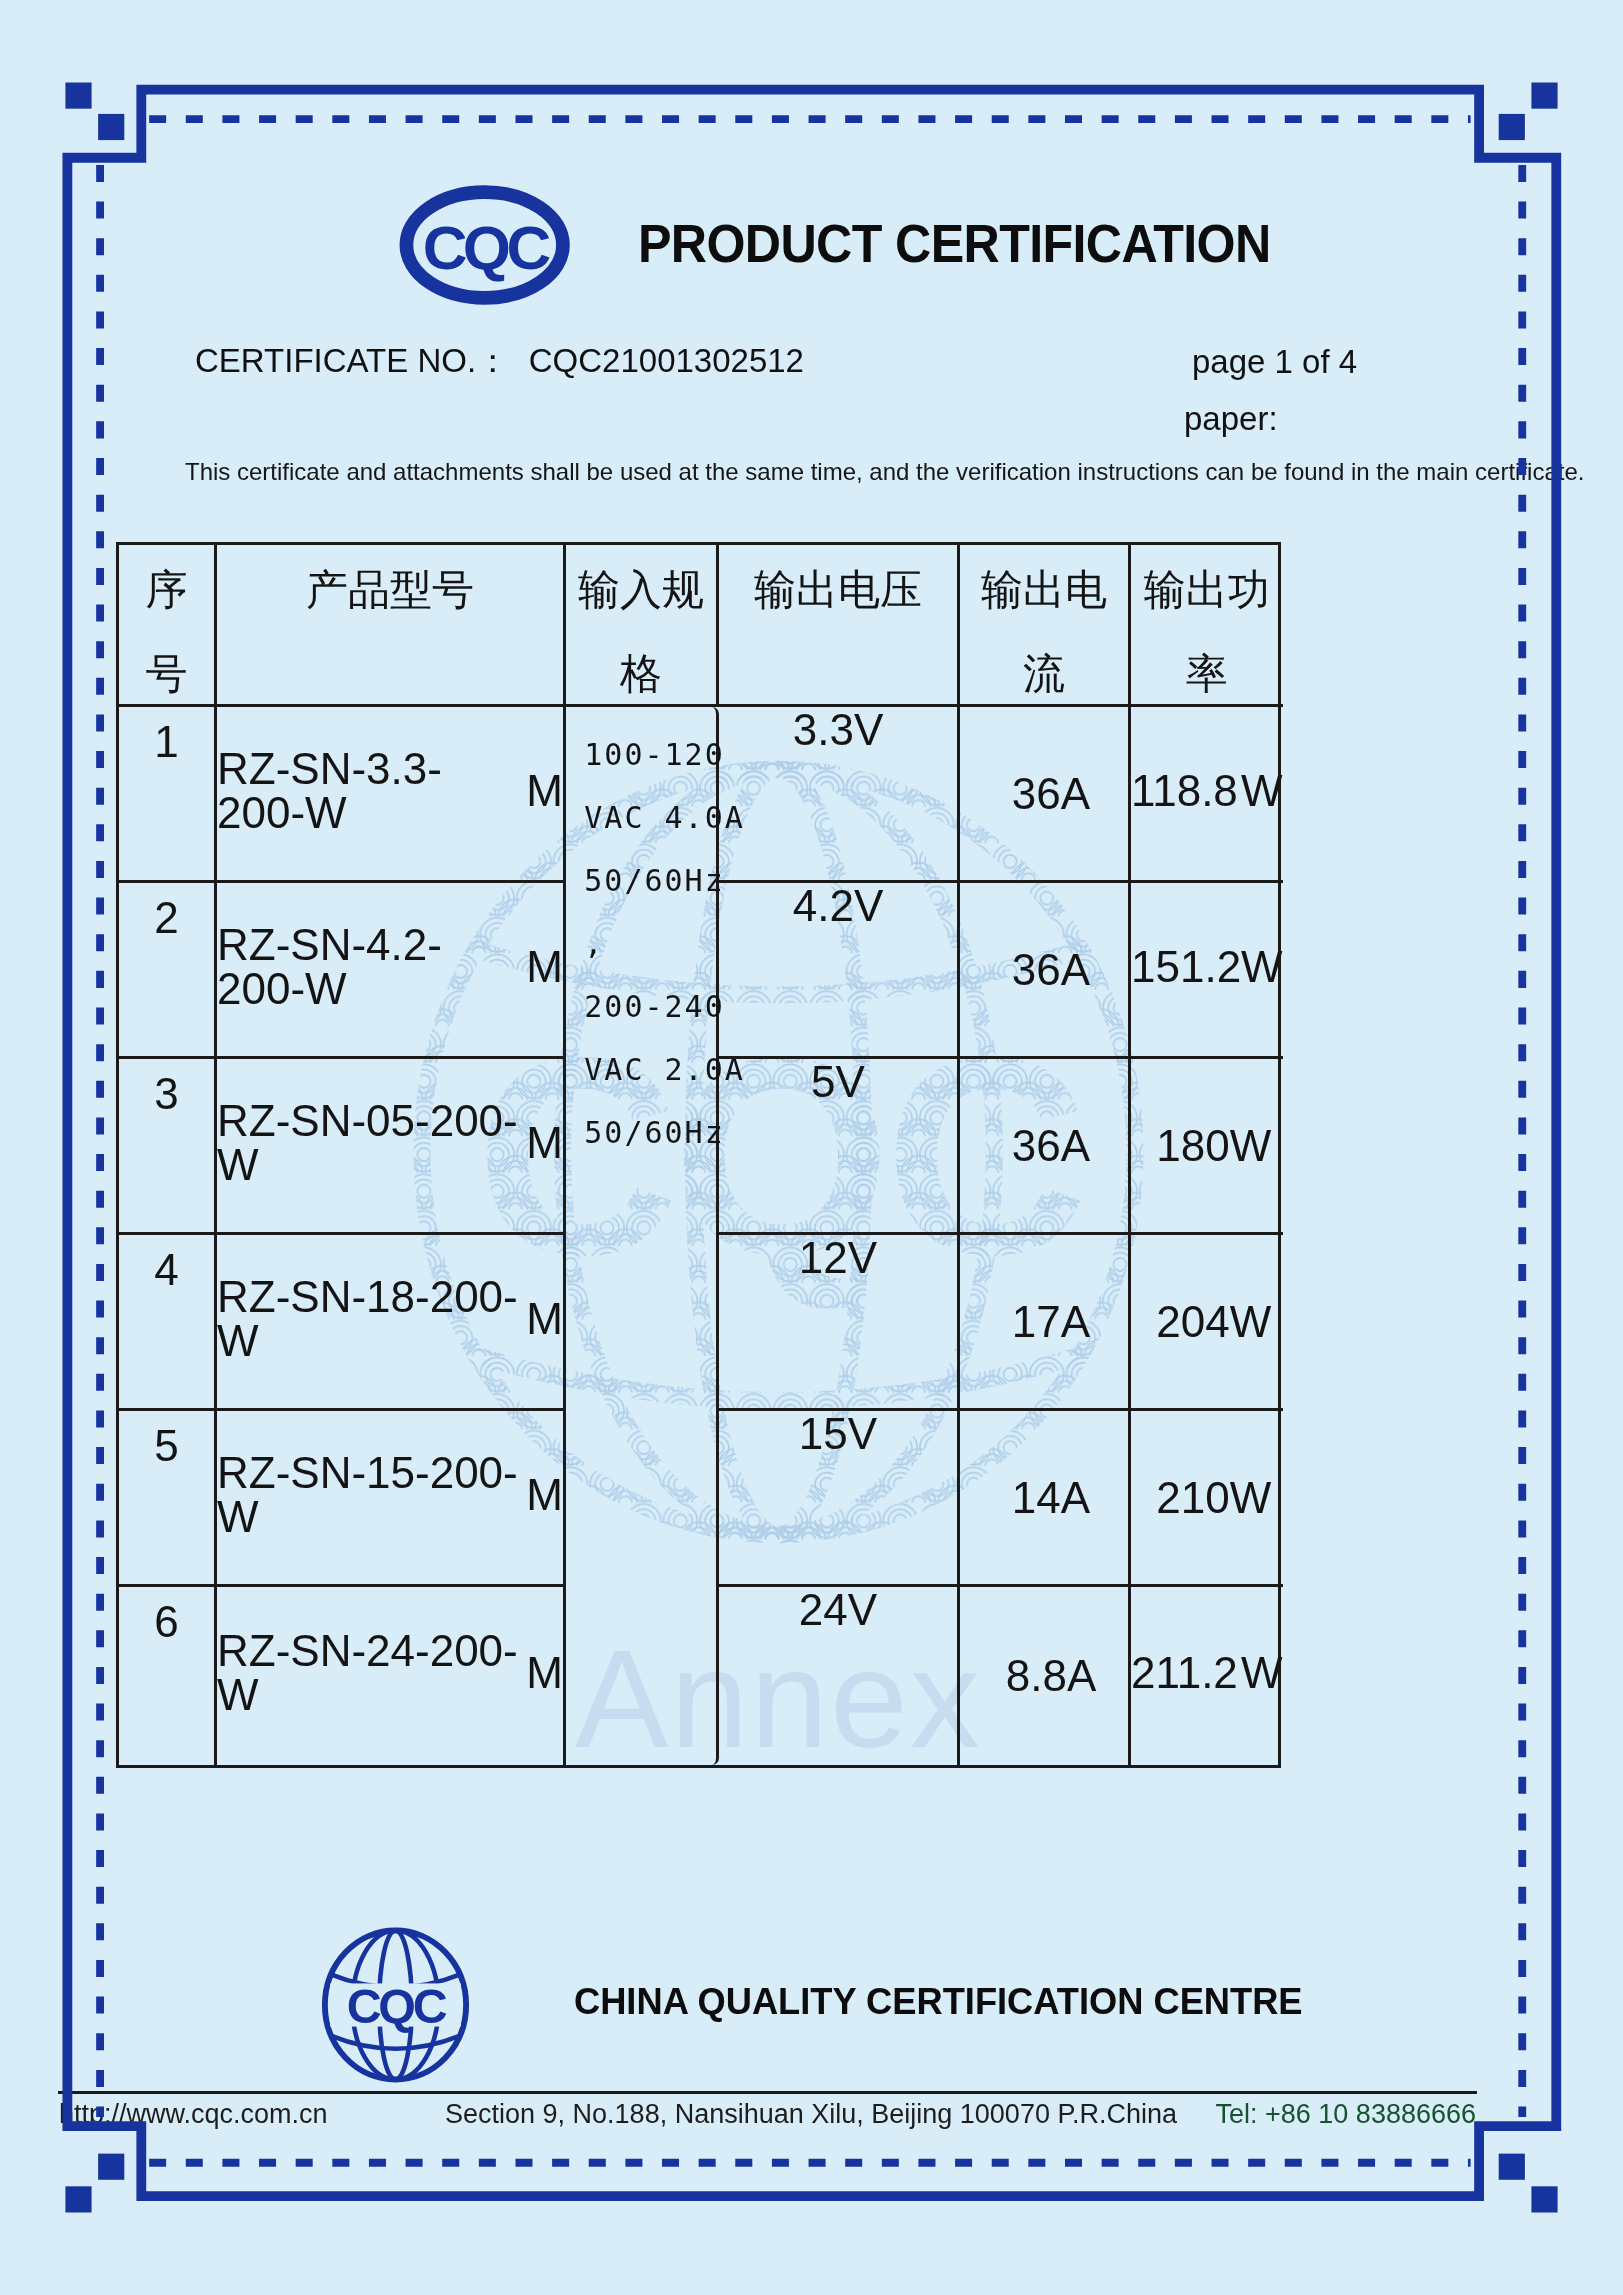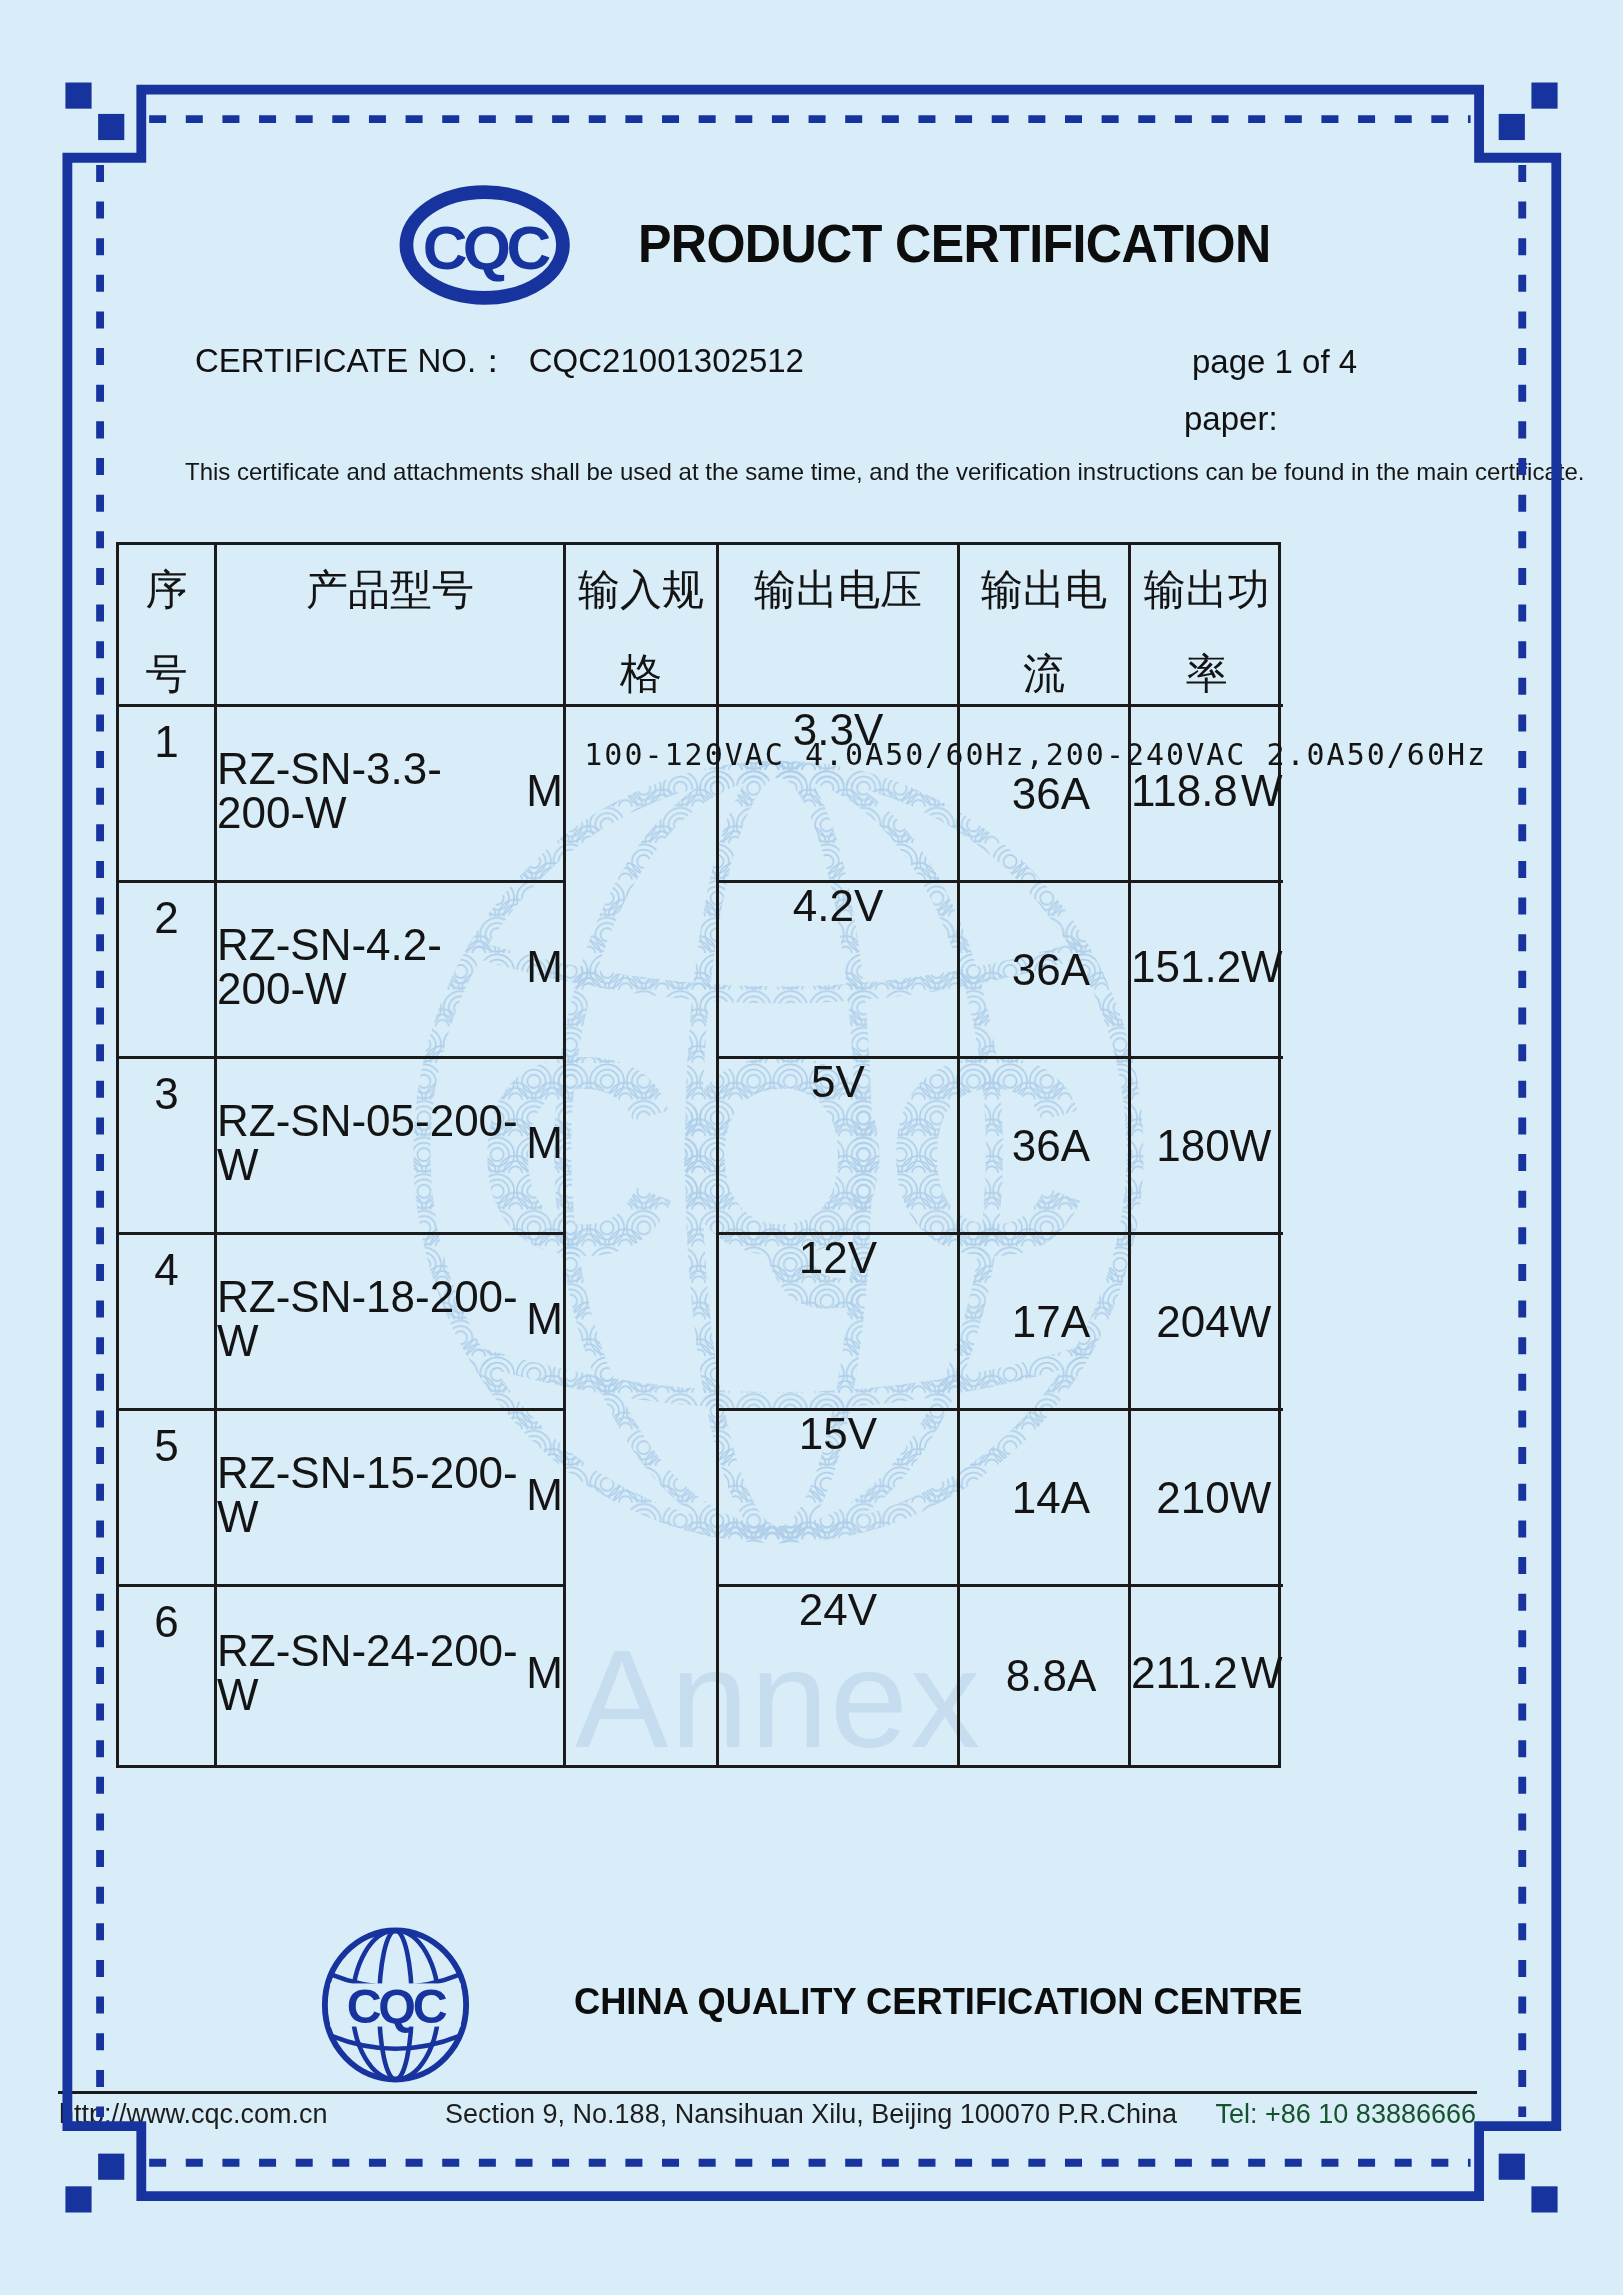--- a/index.html
+++ b/index.html
@@ -48,24 +48,24 @@
   .c.lr{border-bottom:none;}
   .h{flex-direction:column; align-items:center; justify-content:space-between;
      padding:23.6px 0 9.2px; font-size:42px; line-height:1;}
   .top-center{justify-content:center; align-items:flex-start; padding-top:13px; line-height:1;}
   .pad-v{padding-top:1px;}
   .two-line{align-items:center; justify-content:space-between;
      padding:13px 0 18.3px; line-height:1;}
   .center{align-items:center; justify-content:center; line-height:1;padding-left:14px;}
   .input-cell{
      grid-column:3; grid-row:2 / span 6;
-     flex-direction:row; align-items:flex-start;
+     flex-direction:column; align-items:flex-start;
      padding:15.7px 0 0 18.3px; border-bottom:none;
      font-family:"DejaVu Sans Mono", monospace;
-     font-size:30px; letter-spacing:2px; line-height:63px; white-space:nowrap;
+     font-size:30px; letter-spacing:2px; line-height:63px; white-space:nowrap;border-radius:7px;
   }
 
   
   .logo-bottom{left:319px; top:1925px; width:153px; height:160px; z-index:2;}
   .centre-name{
     left:574px; top:1981px; font-size:37px; font-weight:900; color:#0d0d0d;
     letter-spacing:0px; transform:scaleX(.98); transform-origin:left top;
     white-space:nowrap; z-index:2;
   }
   .footer-rule{left:58px; top:2091px; width:1419px; height:3.3px; background:#1a1a1a; z-index:2;}

